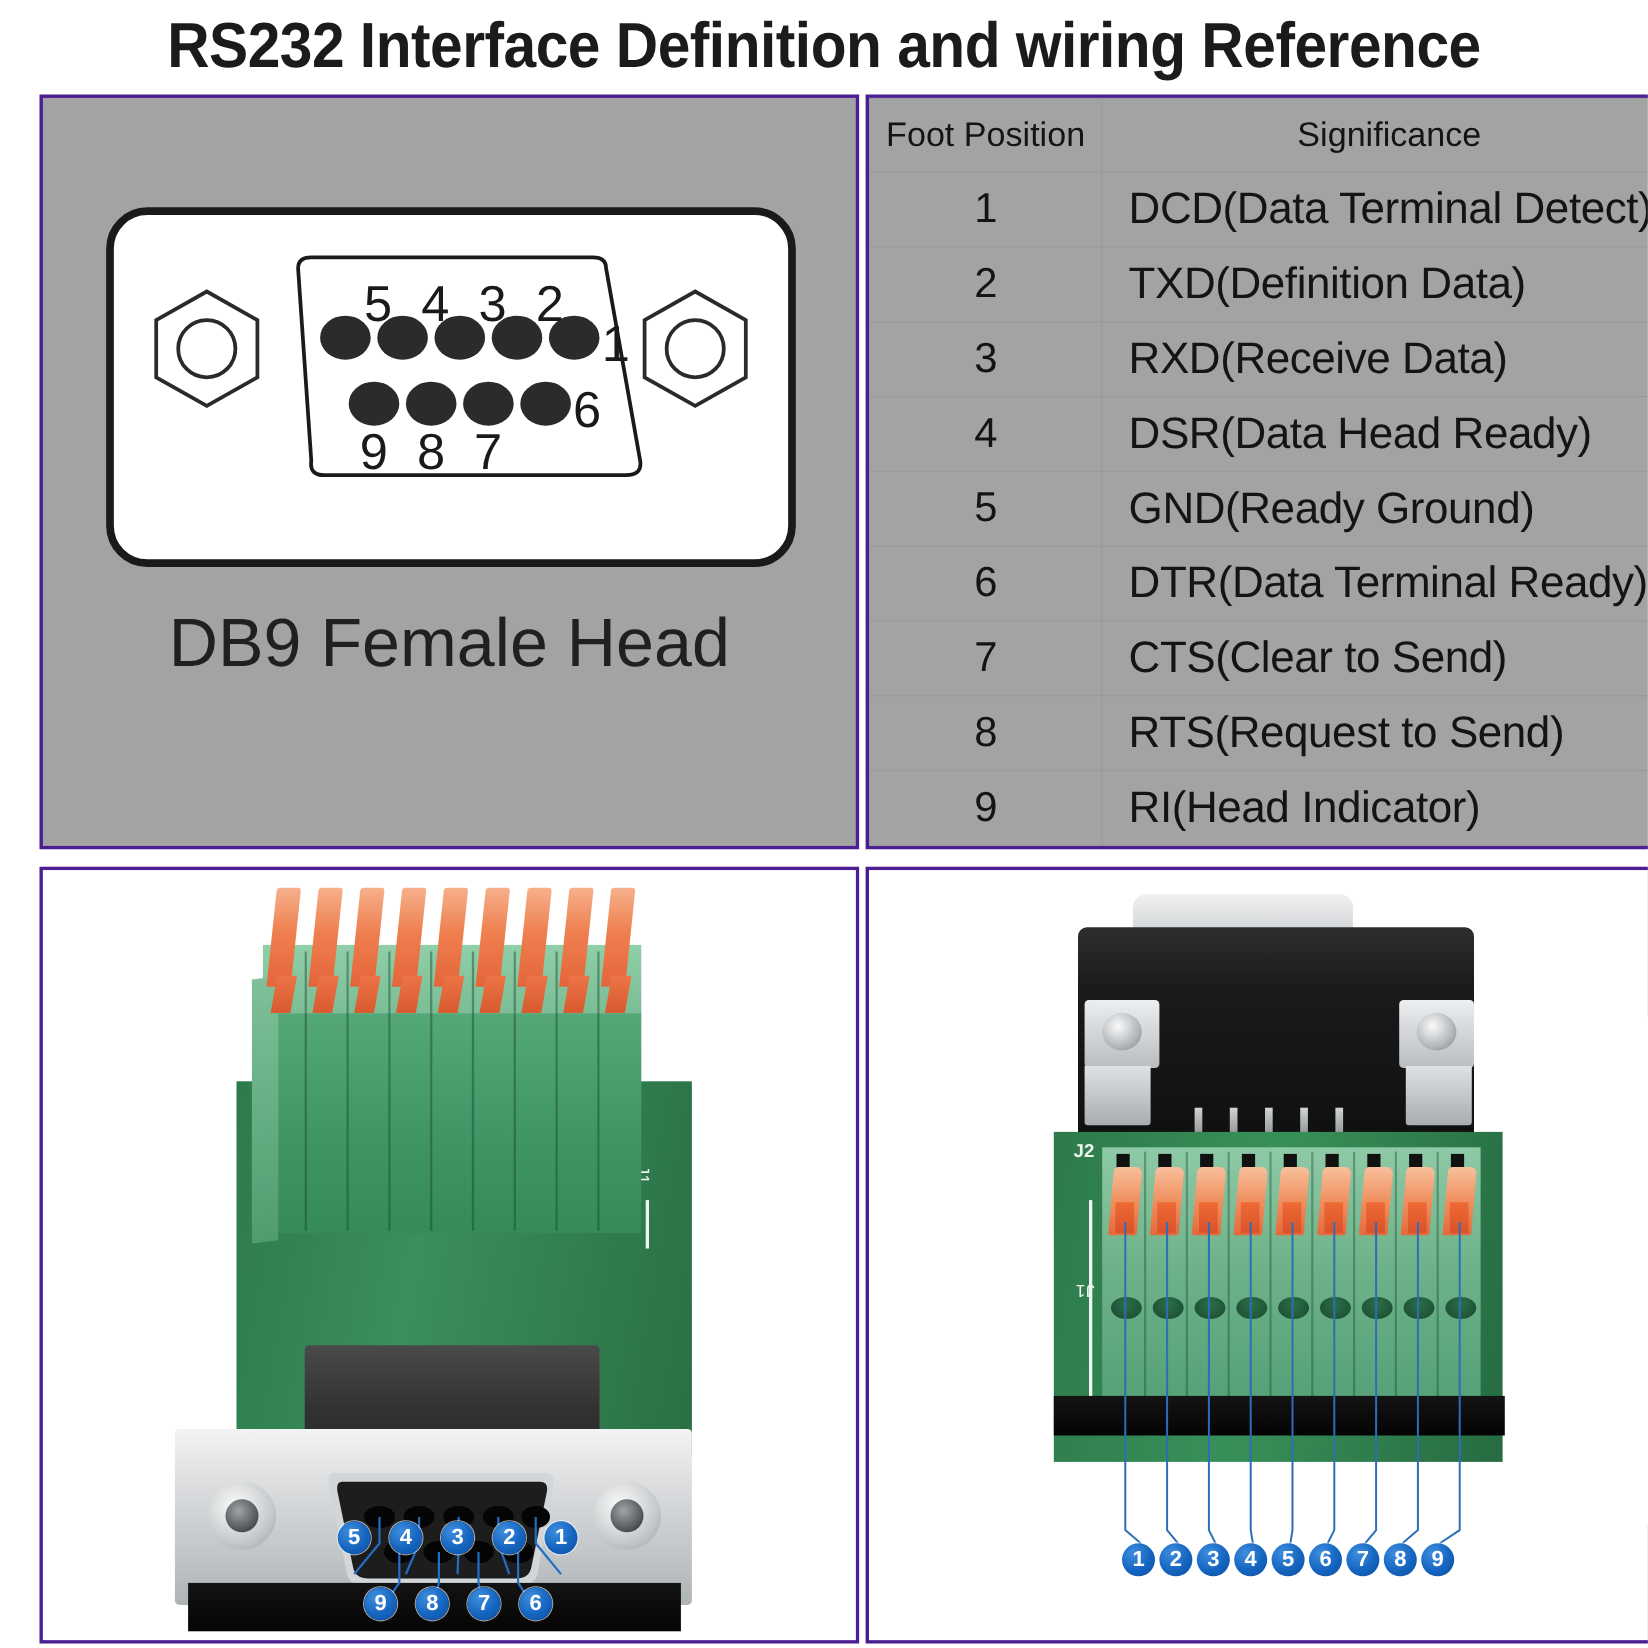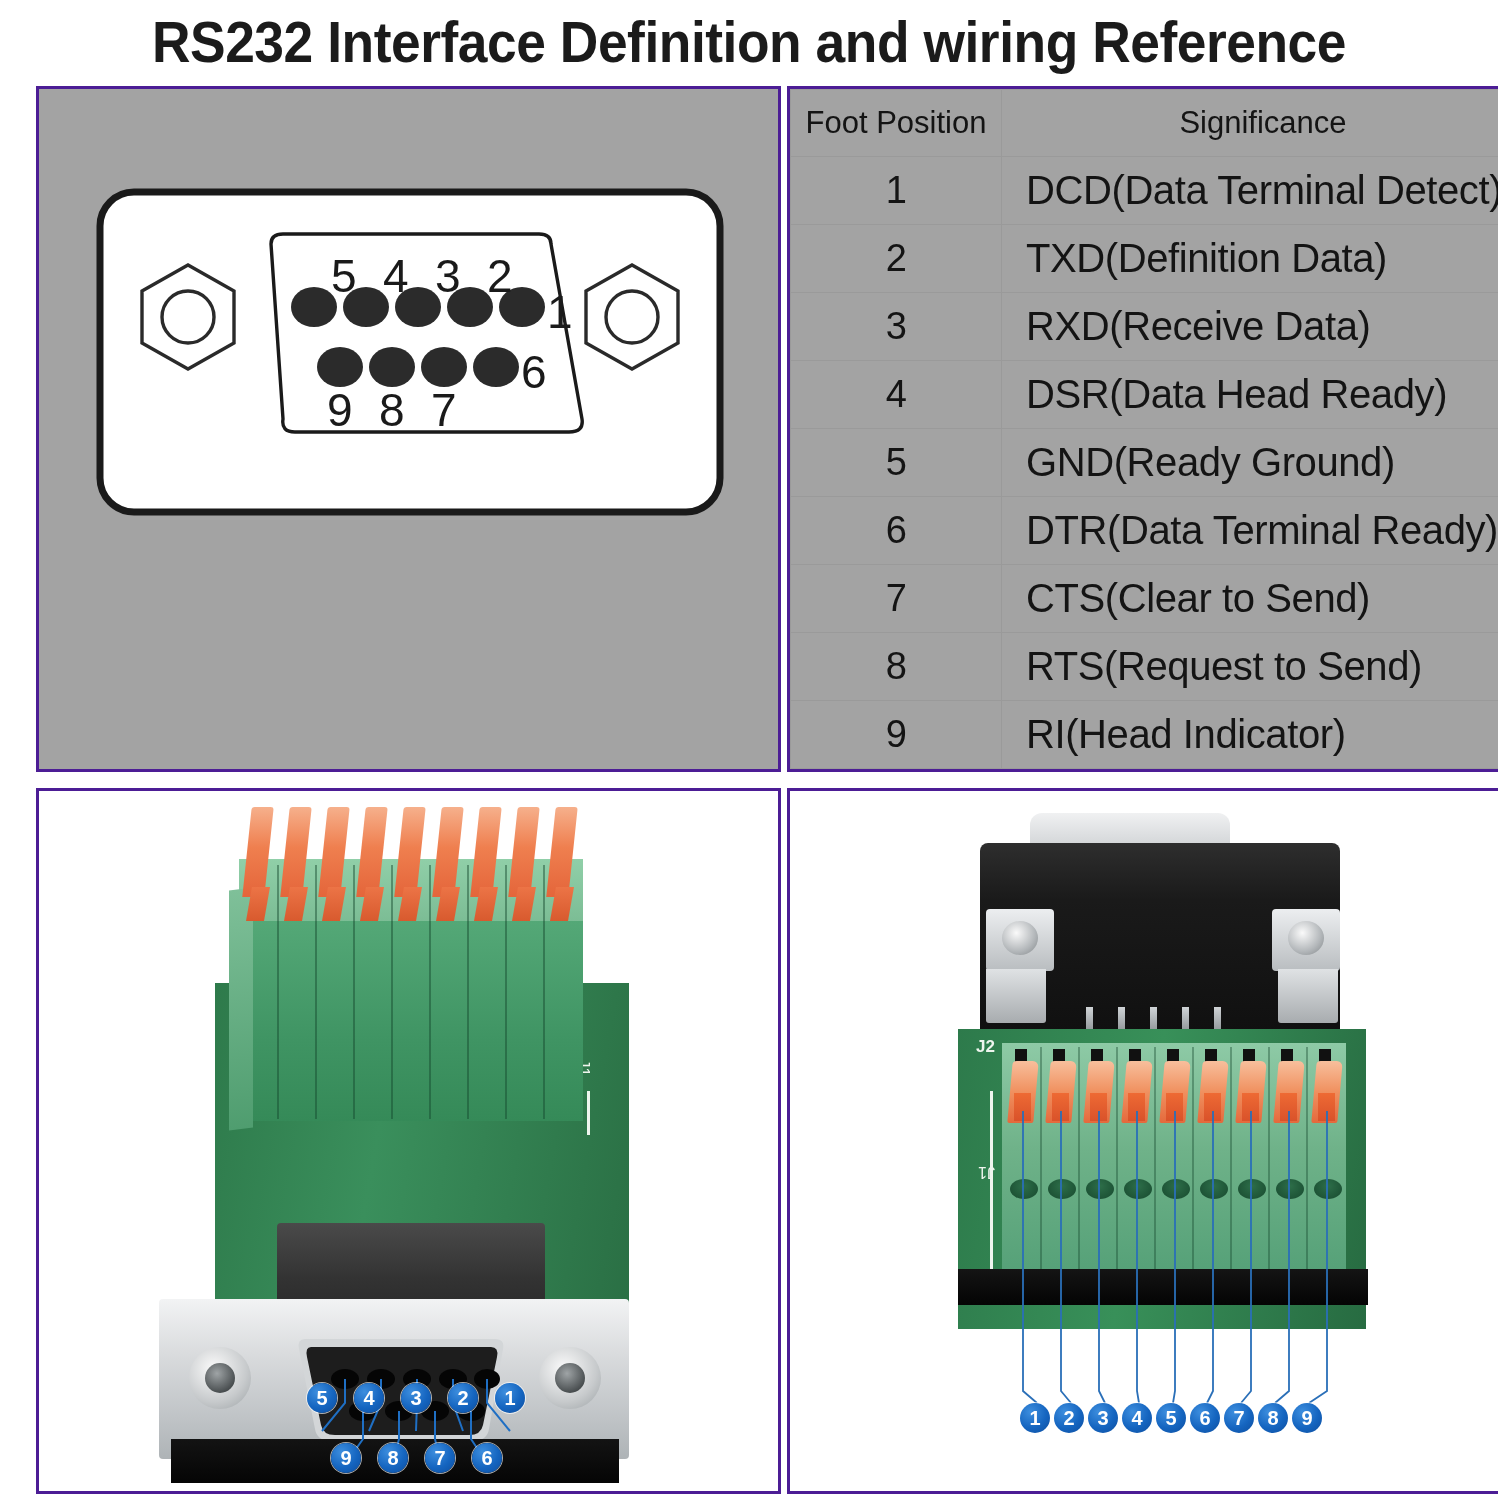--- a/index.html
+++ b/index.html
@@ -103,20 +103,21 @@
         <span style="position:absolute;left:288px;top:62px;">4</span>
         <span style="position:absolute;left:340px;top:62px;">3</span>
         <span style="position:absolute;left:392px;top:62px;">2</span>
         <span style="position:absolute;left:452px;top:98px;">1</span>
         <span style="position:absolute;left:232px;top:196px;">9</span>
         <span style="position:absolute;left:284px;top:196px;">8</span>
         <span style="position:absolute;left:336px;top:196px;">7</span>
         <span style="position:absolute;left:426px;top:158px;">6</span>
       </div>
 
+      <div class="db9caption">DB9 Female Head</div>
     </div>
   </div>
 
   <div class="panel" id="panel-tr">
     <table class="pintable">
       <thead>
         <tr>
           <th class="c-pos">Foot Position</th>
           <th class="c-sig">Significance</th>
         </tr>

